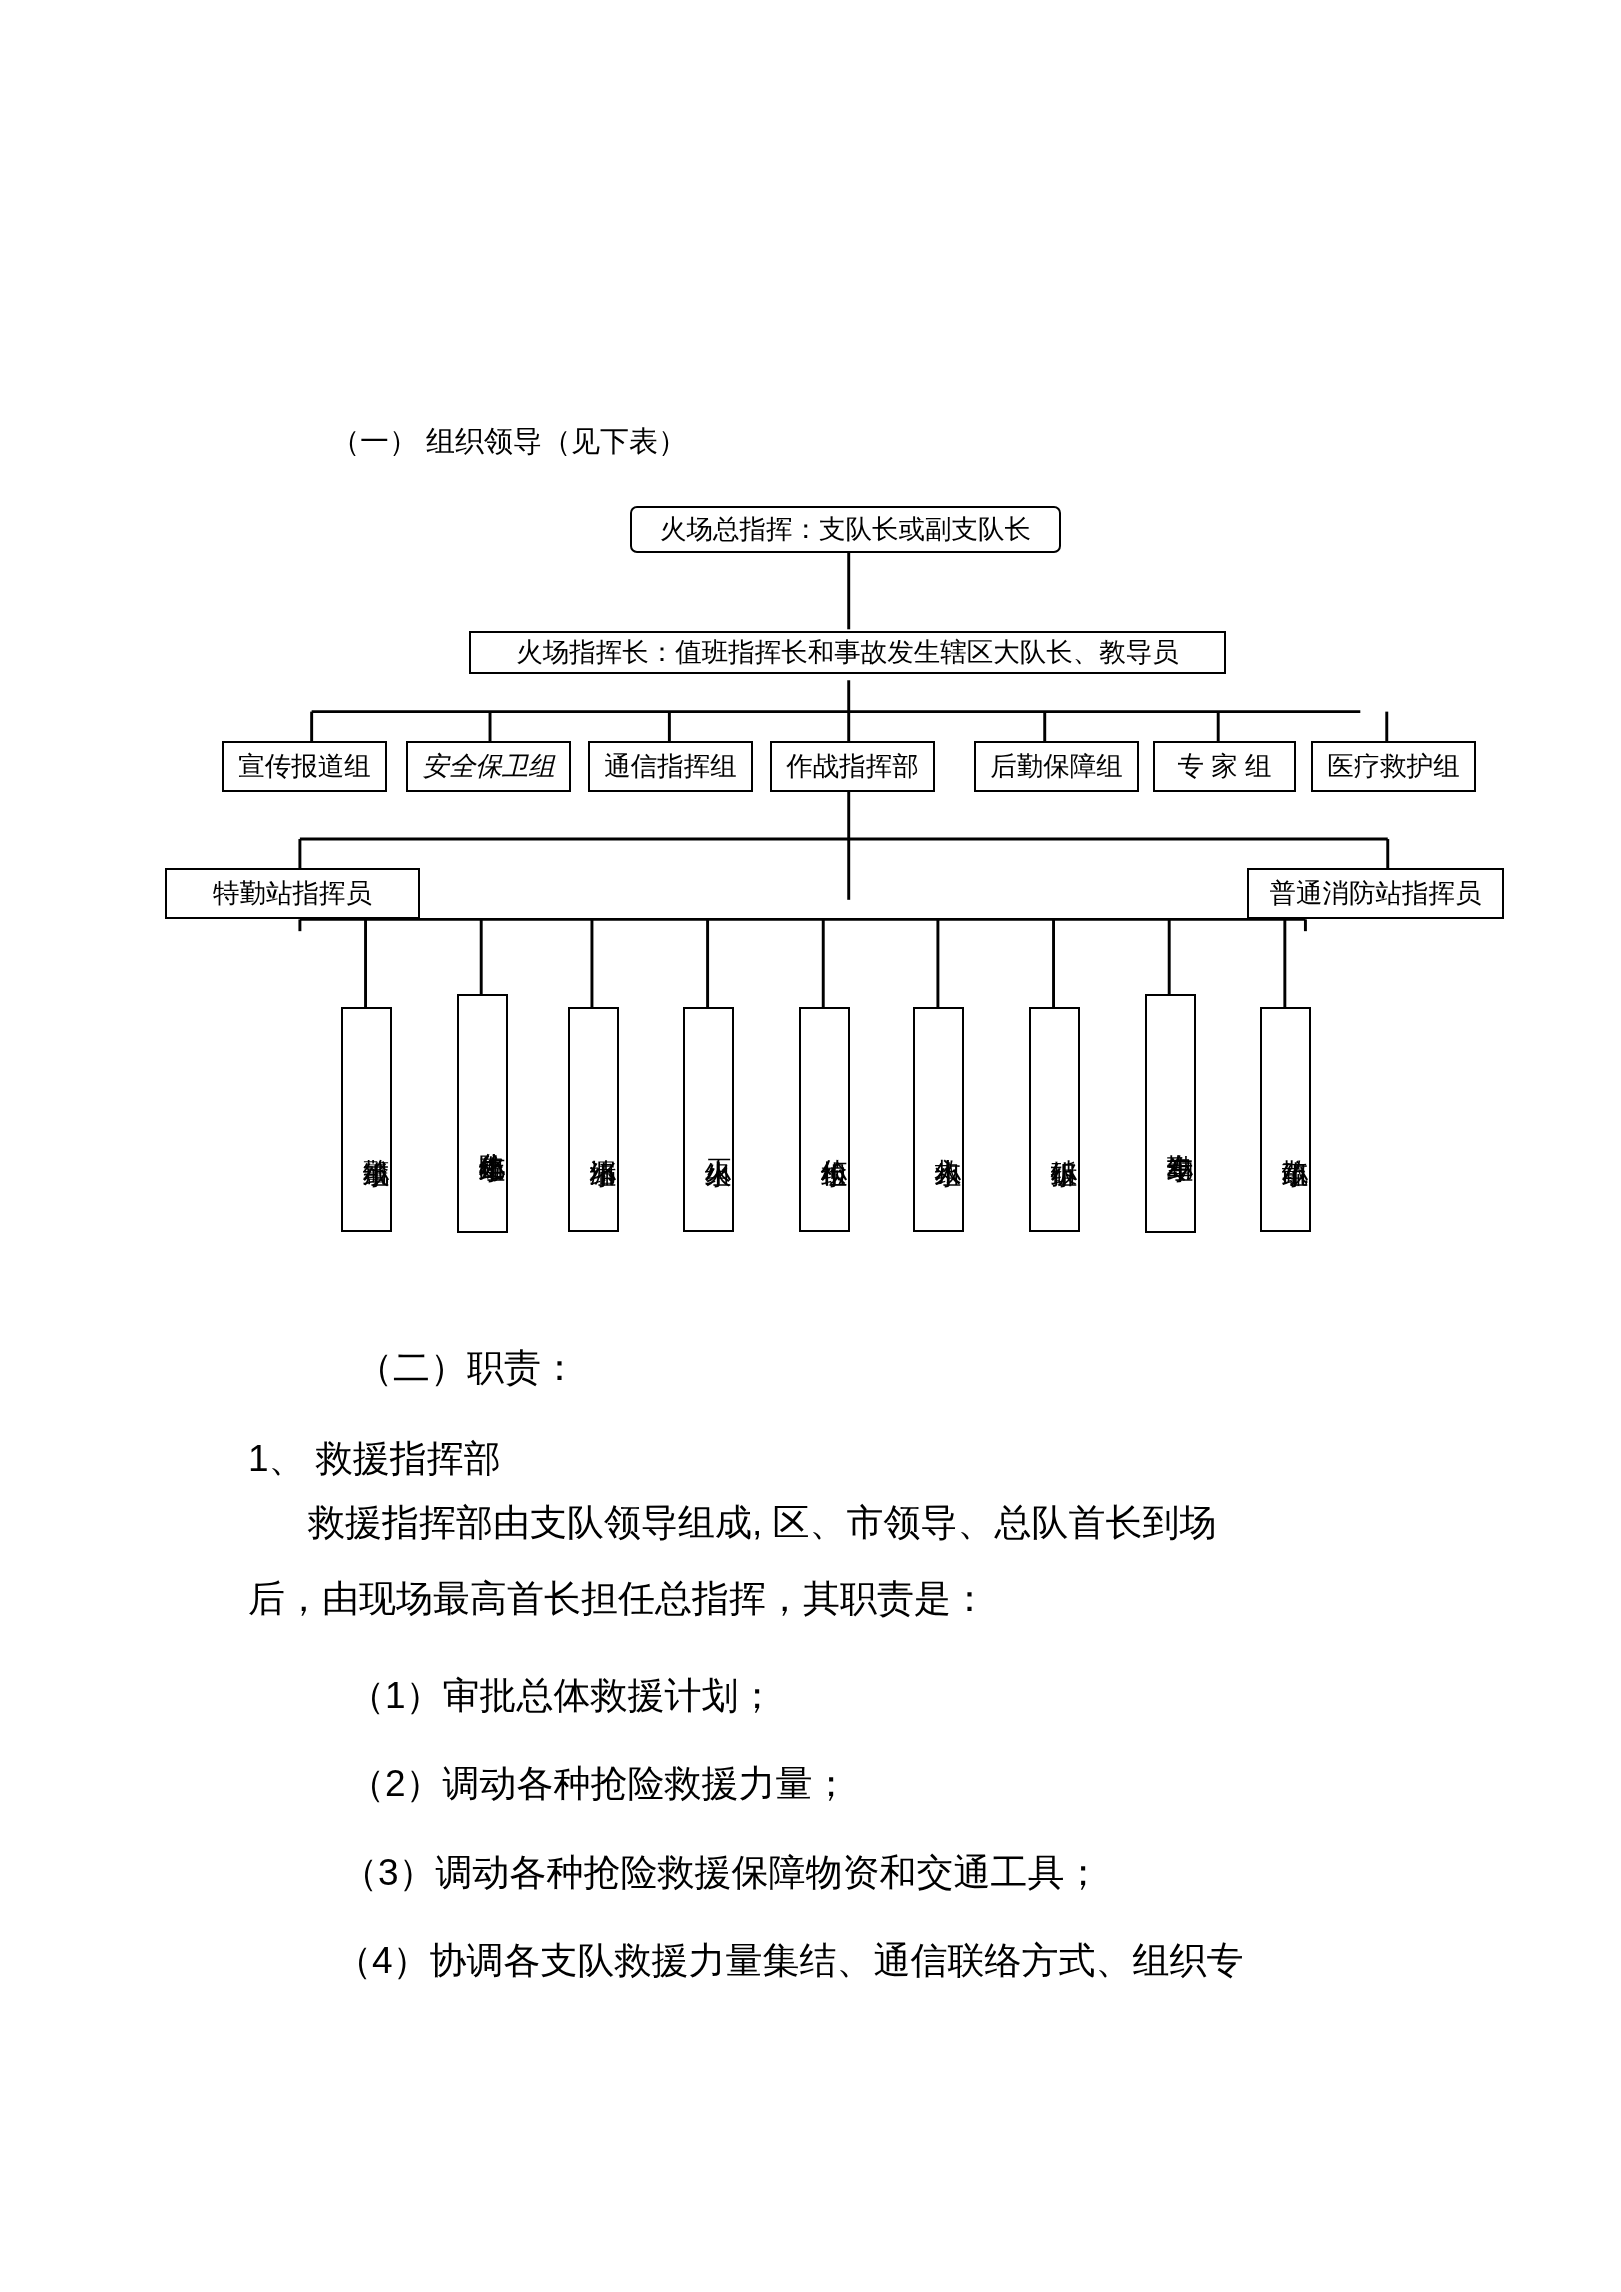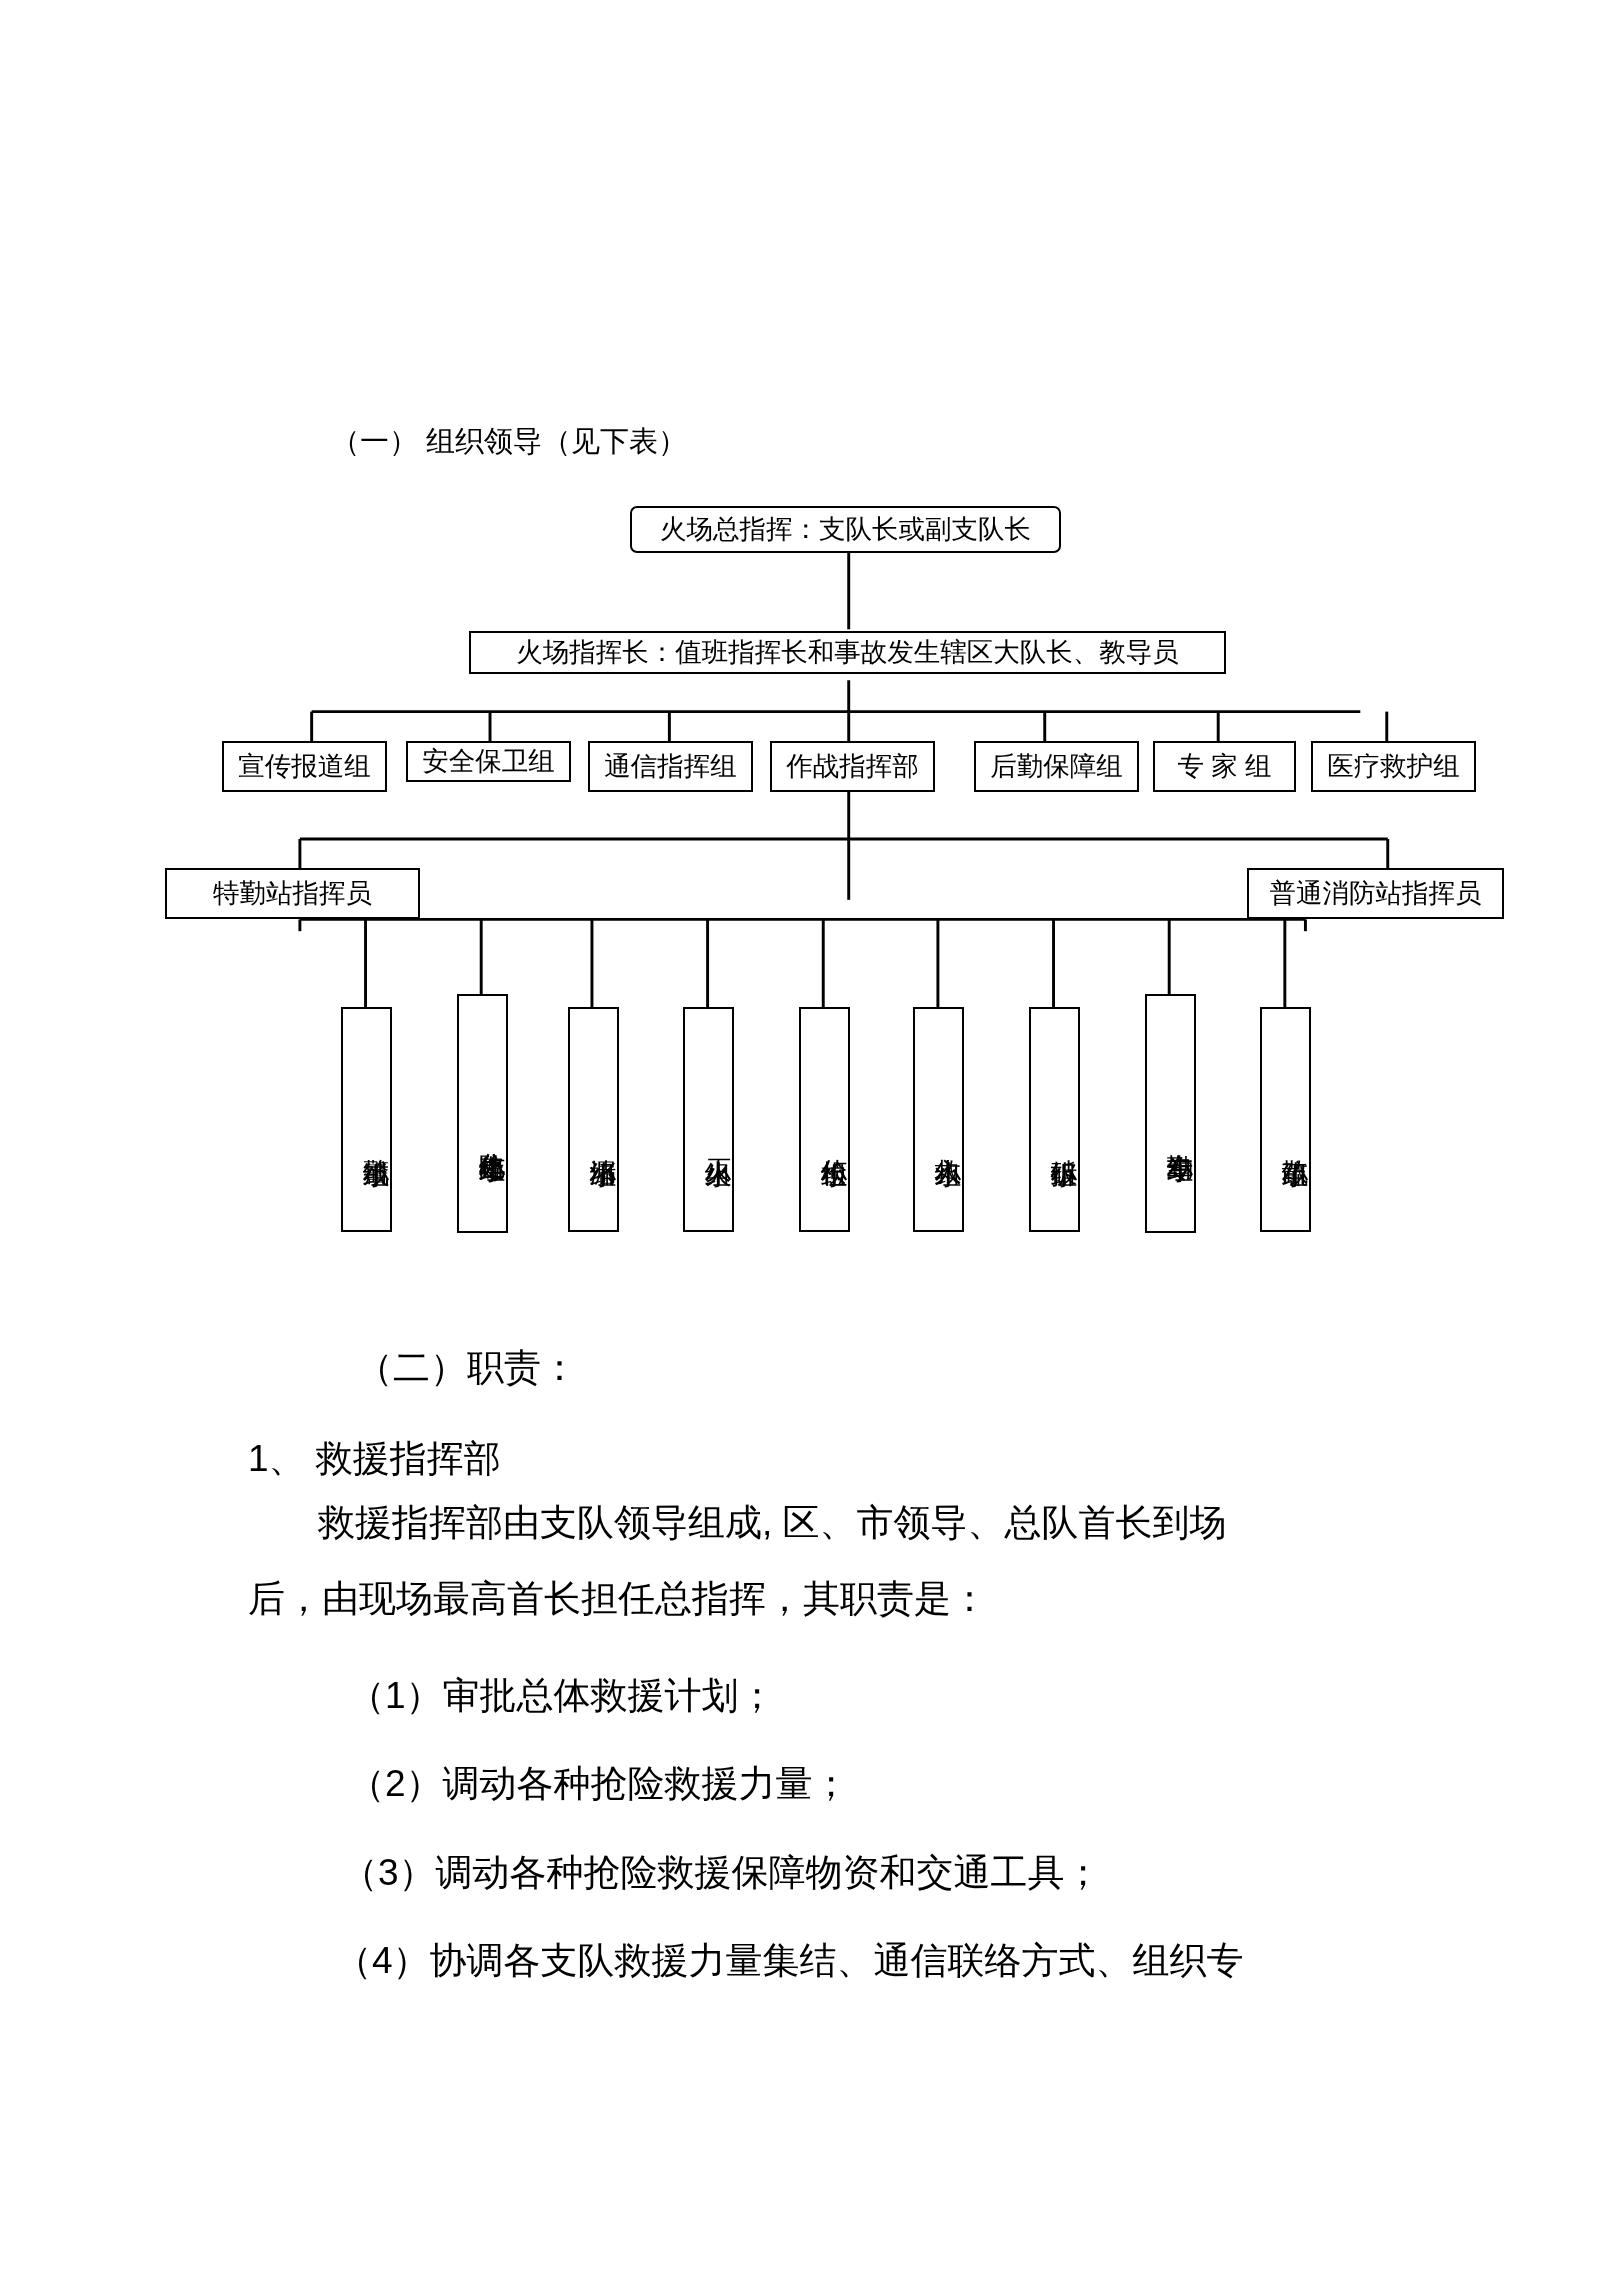--- a/index.html
+++ b/index.html
@@ -41,21 +41,21 @@
   }
 
   .para {
     position: absolute;
     font-size: 37px;
     line-height: 1.25;
     white-space: nowrap;
   }
   .p-duties  { left: 356px; top: 1345px; }
   .p-item1   { left: 248px; top: 1436px; }
-  .p-body1   { left: 318px; top: 1500px; text-align: right; }
+  .p-body1   { left: 308px; top: 1500px; text-align: right; }
   .p-body2   { left: 248px; top: 1576px; }
   .p-l1      { left: 348px; top: 1673px; }
   .p-l2      { left: 348px; top: 1761px; }
   .p-l3      { left: 341px; top: 1850px; }
   .p-l4      { left: 335px; top: 1938px; }
 
   
   .chart {
     position: absolute;
     left: 0;
@@ -153,21 +153,21 @@
       <span>火场总指挥：支队长或副支队长</span>
     </div>
 
     <div class="node" style="left:469px; top:143px; width:757px; height:43px;">
       <span>火场指挥长：值班指挥长和事故发生辖区大队长、教导员</span>
     </div>
 
     <div class="node" style="left:222px; top:253px; width:165px; height:51px;">
       <span>宣传报道组</span>
     </div>
-    <div class="node" style="left:406px; top:253px; width:165px; height:41px;">
+    <div class="node" style="left:406px; top:253px; width:165px; height:51px;font-style:italic;">
       <span>安全保卫组</span>
     </div>
     <div class="node" style="left:588px; top:253px; width:165px; height:51px;">
       <span>通信指挥组</span>
     </div>
     <div class="node" style="left:770px; top:253px; width:165px; height:51px;">
       <span>作战指挥部</span>
     </div>
     <div class="node" style="left:974px; top:253px; width:165px; height:51px;">
       <span>后勤保障组</span>

